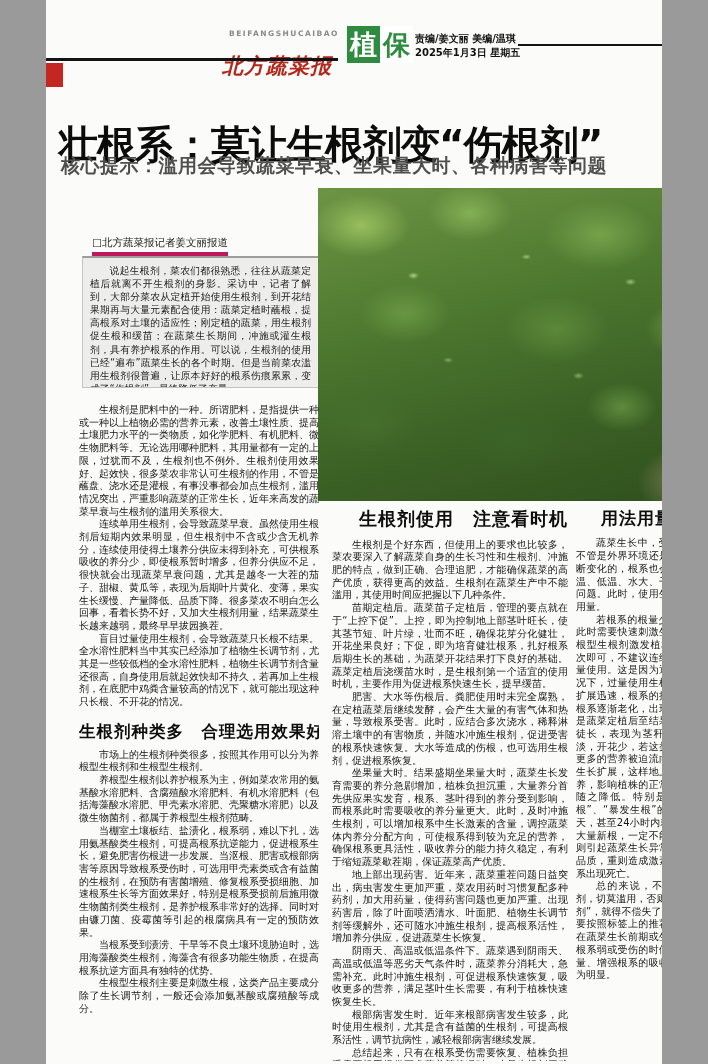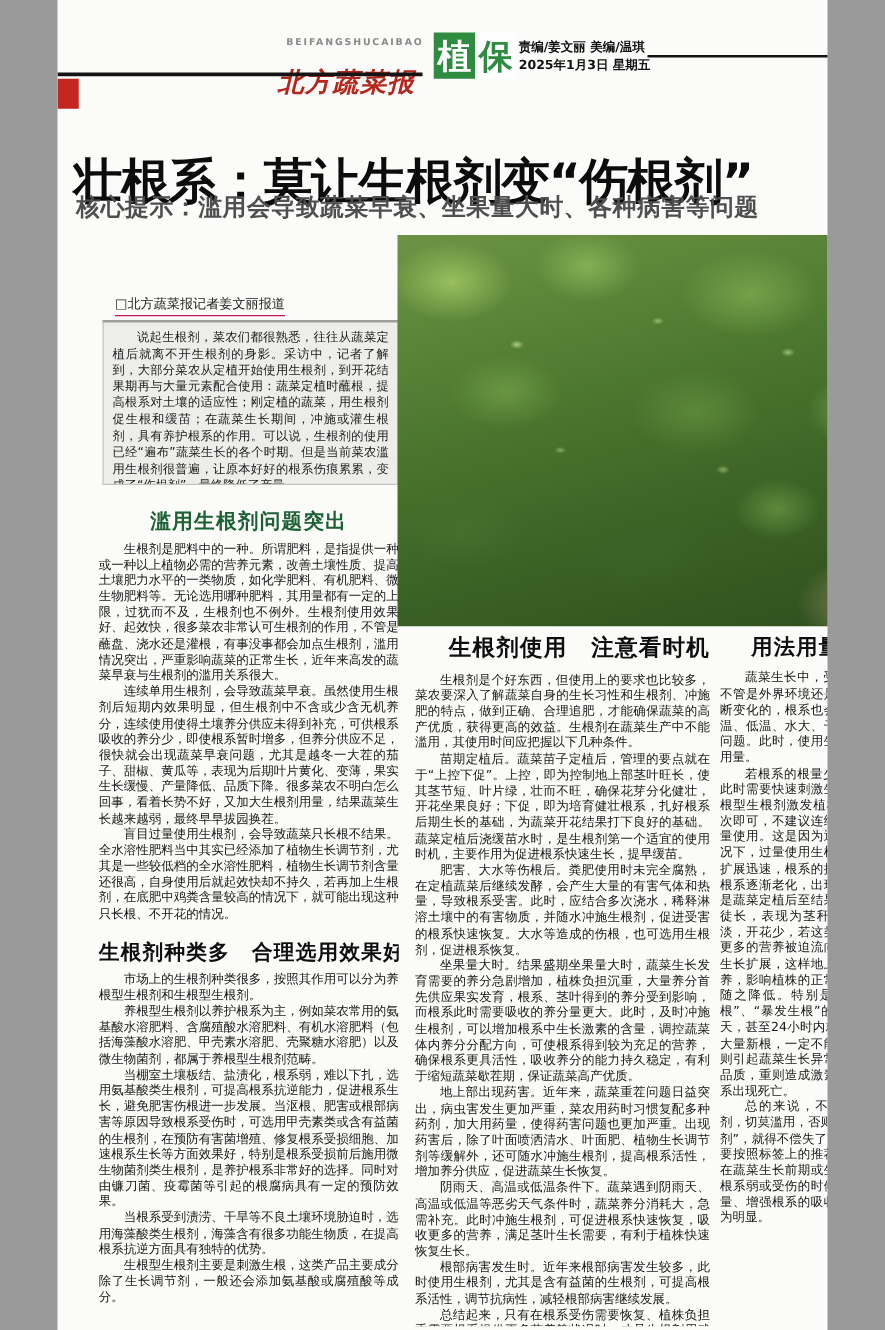--- a/index.html
+++ b/index.html
@@ -22,21 +22,21 @@
   .rule-right { position:absolute; left:472px; top:44px; width:178px; height:2px; background:#141414; }
   .page-number { position:absolute; left:652px; top:18px; font-size:38px; font-weight:bold; color:#8f8f8f; }
   .rule-left { position:absolute; left:0; top:58px; width:292px; height:3px; background:#141414; }
   .red-mark { position:absolute; left:0; top:63px; width:17px; height:24px; background:#c3271f; }
   
   .headline { position:absolute; left:13px; top:92px; width:680px; font-size:39px; font-weight:bold;
               color:#0c0c0c; letter-spacing:-1px; white-space:nowrap; }
   .subtitle { position:absolute; left:15px; top:153px; width:690px; font-size:19px; font-weight:bold;
               color:#4f4f4f; letter-spacing:0.5px; white-space:nowrap; }
   .byline { position:absolute; left:46px; top:236px; font-size:10.5px; color:#222;
-            border-bottom:1px solid #be185d; padding-bottom:2px; }
+            border-bottom:5px solid #be185d; padding-bottom:2px; }
   
   .lead-box { position:absolute; left:36px; top:256px; width:221px; height:117px;
               background:#ededeb; border:1px solid #c3c3c1; border-top:2px solid #9d9d9b;
               padding:6px 7px; font-size:9.8px; line-height:13.1px; text-align:justify; overflow:hidden; }
   .lead-box p { margin:0; text-indent:2em; }
   
   .photo { position:absolute; left:272px; top:188px; width:434px; height:313px;
     background:
       radial-gradient(90px 55px at 88% 94%, rgba(150,140,105,0.95), rgba(150,140,105,0) 70%),
       radial-gradient(70px 45px at 10% 12%, rgba(160,200,100,0.85), rgba(160,200,100,0) 70%),
@@ -98,21 +98,20 @@
   <div class="subtitle">核心提示：滥用会导致蔬菜早衰、坐果量大时、各种病害等问题</div>
   <div class="byline">□北方蔬菜报记者姜文丽报道</div>
 
   <div class="lead-box">
     <p>说起生根剂，菜农们都很熟悉，往往从蔬菜定植后就离不开生根剂的身影。采访中，记者了解到，大部分菜农从定植开始使用生根剂，到开花结果期再与大量元素配合使用：蔬菜定植时蘸根，提高根系对土壤的适应性；刚定植的蔬菜，用生根剂促生根和缓苗；在蔬菜生长期间，冲施或灌生根剂，具有养护根系的作用。可以说，生根剂的使用已经“遍布”蔬菜生长的各个时期。但是当前菜农滥用生根剂很普遍，让原本好好的根系伤痕累累，变成了“伤根剂”，最终降低了产量。</p>
   </div>
 
   <div class="photo"></div>
 
   <div class="col col-left">
-    <div class="sec-heading heading-green">滥用生根剂问题突出</div>
     <p>生根剂是肥料中的一种。所谓肥料，是指提供一种或一种以上植物必需的营养元素，改善土壤性质、提高土壤肥力水平的一类物质，如化学肥料、有机肥料、微生物肥料等。无论选用哪种肥料，其用量都有一定的上限，过犹而不及，生根剂也不例外。生根剂使用效果好、起效快，很多菜农非常认可生根剂的作用，不管是蘸盘、浇水还是灌根，有事没事都会加点生根剂，滥用情况突出，严重影响蔬菜的正常生长，近年来高发的蔬菜早衰与生根剂的滥用关系很大。</p>
     <p>连续单用生根剂，会导致蔬菜早衰。虽然使用生根剂后短期内效果明显，但生根剂中不含或少含无机养分，连续使用使得土壤养分供应未得到补充，可供根系吸收的养分少，即使根系暂时增多，但养分供应不足，很快就会出现蔬菜早衰问题，尤其是越冬一大茬的茄子、甜椒、黄瓜等，表现为后期叶片黄化、变薄，果实生长缓慢、产量降低、品质下降。很多菜农不明白怎么回事，看着长势不好，又加大生根剂用量，结果蔬菜生长越来越弱，最终早早拔园换茬。</p>
     <p>盲目过量使用生根剂，会导致蔬菜只长根不结果。全水溶性肥料当中其实已经添加了植物生长调节剂，尤其是一些较低档的全水溶性肥料，植物生长调节剂含量还很高，自身使用后就起效快却不持久，若再加上生根剂，在底肥中鸡粪含量较高的情况下，就可能出现这种只长根、不开花的情况。</p>
     <div class="sec-heading heading-black later">生根剂种类多　合理选用效果好</div>
     <p>市场上的生根剂种类很多，按照其作用可以分为养根型生根剂和生根型生根剂。</p>
     <p>养根型生根剂以养护根系为主，例如菜农常用的氨基酸水溶肥料、含腐殖酸水溶肥料、有机水溶肥料（包括海藻酸水溶肥、甲壳素水溶肥、壳聚糖水溶肥）以及微生物菌剂，都属于养根型生根剂范畴。</p>
     <p>当棚室土壤板结、盐渍化，根系弱，难以下扎，选用氨基酸类生根剂，可提高根系抗逆能力，促进根系生长，避免肥害伤根进一步发展。当沤根、肥害或根部病害等原因导致根系受伤时，可选用甲壳素类或含有益菌的生根剂，在预防有害菌增殖、修复根系受损细胞、加速根系生长等方面效果好，特别是根系受损前后施用微生物菌剂类生根剂，是养护根系非常好的选择。同时对由镰刀菌、疫霉菌等引起的根腐病具有一定的预防效果。</p>
     <p>当根系受到渍涝、干旱等不良土壤环境胁迫时，选用海藻酸类生根剂，海藻含有很多功能生物质，在提高根系抗逆方面具有独特的优势。</p>
     <p>生根型生根剂主要是刺激生根，这类产品主要成分除了生长调节剂，一般还会添加氨基酸或腐殖酸等成分。</p>
   </div>

